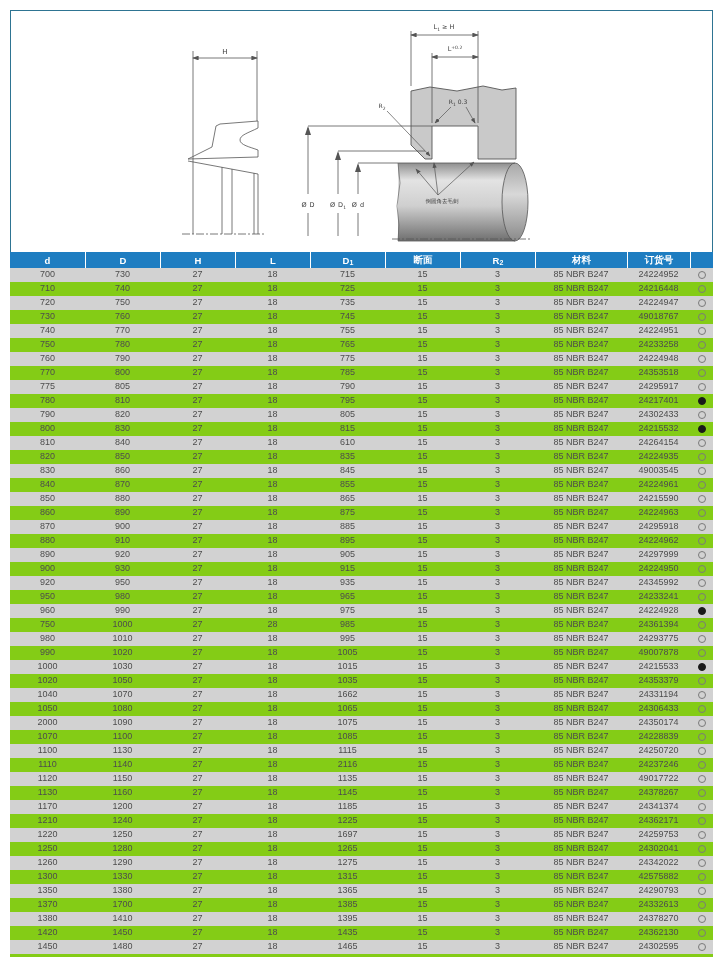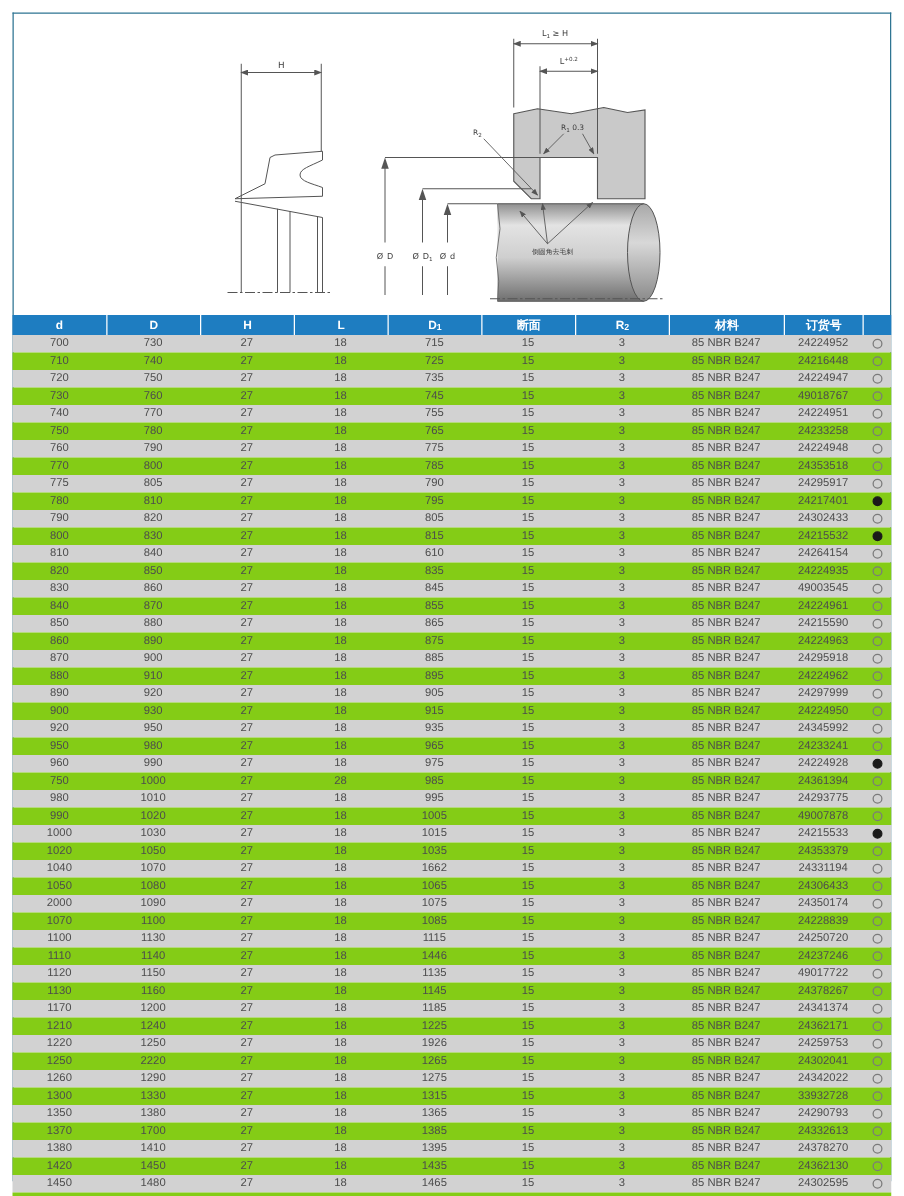--- a/index.html
+++ b/index.html
@@ -601,21 +601,21 @@
         <div class="tcell">3</div>
         <div class="tcell">85 NBR B247</div>
         <div class="tcell">24250720</div>
         <div class="tcell"><span class="dot open"></span></div>
       </div>
       <div class="trow even">
         <div class="tcell">1110</div>
         <div class="tcell">1140</div>
         <div class="tcell">27</div>
         <div class="tcell">18</div>
-        <div class="tcell">1446</div>
+        <div class="tcell">2116</div>
         <div class="tcell">15</div>
         <div class="tcell">3</div>
         <div class="tcell">85 NBR B247</div>
         <div class="tcell">24237246</div>
         <div class="tcell"><span class="dot open"></span></div>
       </div>
       <div class="trow odd">
         <div class="tcell">1120</div>
         <div class="tcell">1150</div>
         <div class="tcell">27</div>
@@ -661,30 +661,30 @@
         <div class="tcell">3</div>
         <div class="tcell">85 NBR B247</div>
         <div class="tcell">24362171</div>
         <div class="tcell"><span class="dot open"></span></div>
       </div>
       <div class="trow odd">
         <div class="tcell">1220</div>
         <div class="tcell">1250</div>
         <div class="tcell">27</div>
         <div class="tcell">18</div>
-        <div class="tcell">1926</div>
+        <div class="tcell">1697</div>
         <div class="tcell">15</div>
         <div class="tcell">3</div>
         <div class="tcell">85 NBR B247</div>
         <div class="tcell">24259753</div>
         <div class="tcell"><span class="dot open"></span></div>
       </div>
       <div class="trow even">
         <div class="tcell">1250</div>
-        <div class="tcell">2220</div>
+        <div class="tcell">1280</div>
         <div class="tcell">27</div>
         <div class="tcell">18</div>
         <div class="tcell">1265</div>
         <div class="tcell">15</div>
         <div class="tcell">3</div>
         <div class="tcell">85 NBR B247</div>
         <div class="tcell">24302041</div>
         <div class="tcell"><span class="dot open"></span></div>
       </div>
       <div class="trow odd">
@@ -701,21 +701,21 @@
       </div>
       <div class="trow even">
         <div class="tcell">1300</div>
         <div class="tcell">1330</div>
         <div class="tcell">27</div>
         <div class="tcell">18</div>
         <div class="tcell">1315</div>
         <div class="tcell">15</div>
         <div class="tcell">3</div>
         <div class="tcell">85 NBR B247</div>
-        <div class="tcell">33932728</div>
+        <div class="tcell">42575882</div>
         <div class="tcell"><span class="dot open"></span></div>
       </div>
       <div class="trow odd">
         <div class="tcell">1350</div>
         <div class="tcell">1380</div>
         <div class="tcell">27</div>
         <div class="tcell">18</div>
         <div class="tcell">1365</div>
         <div class="tcell">15</div>
         <div class="tcell">3</div>

